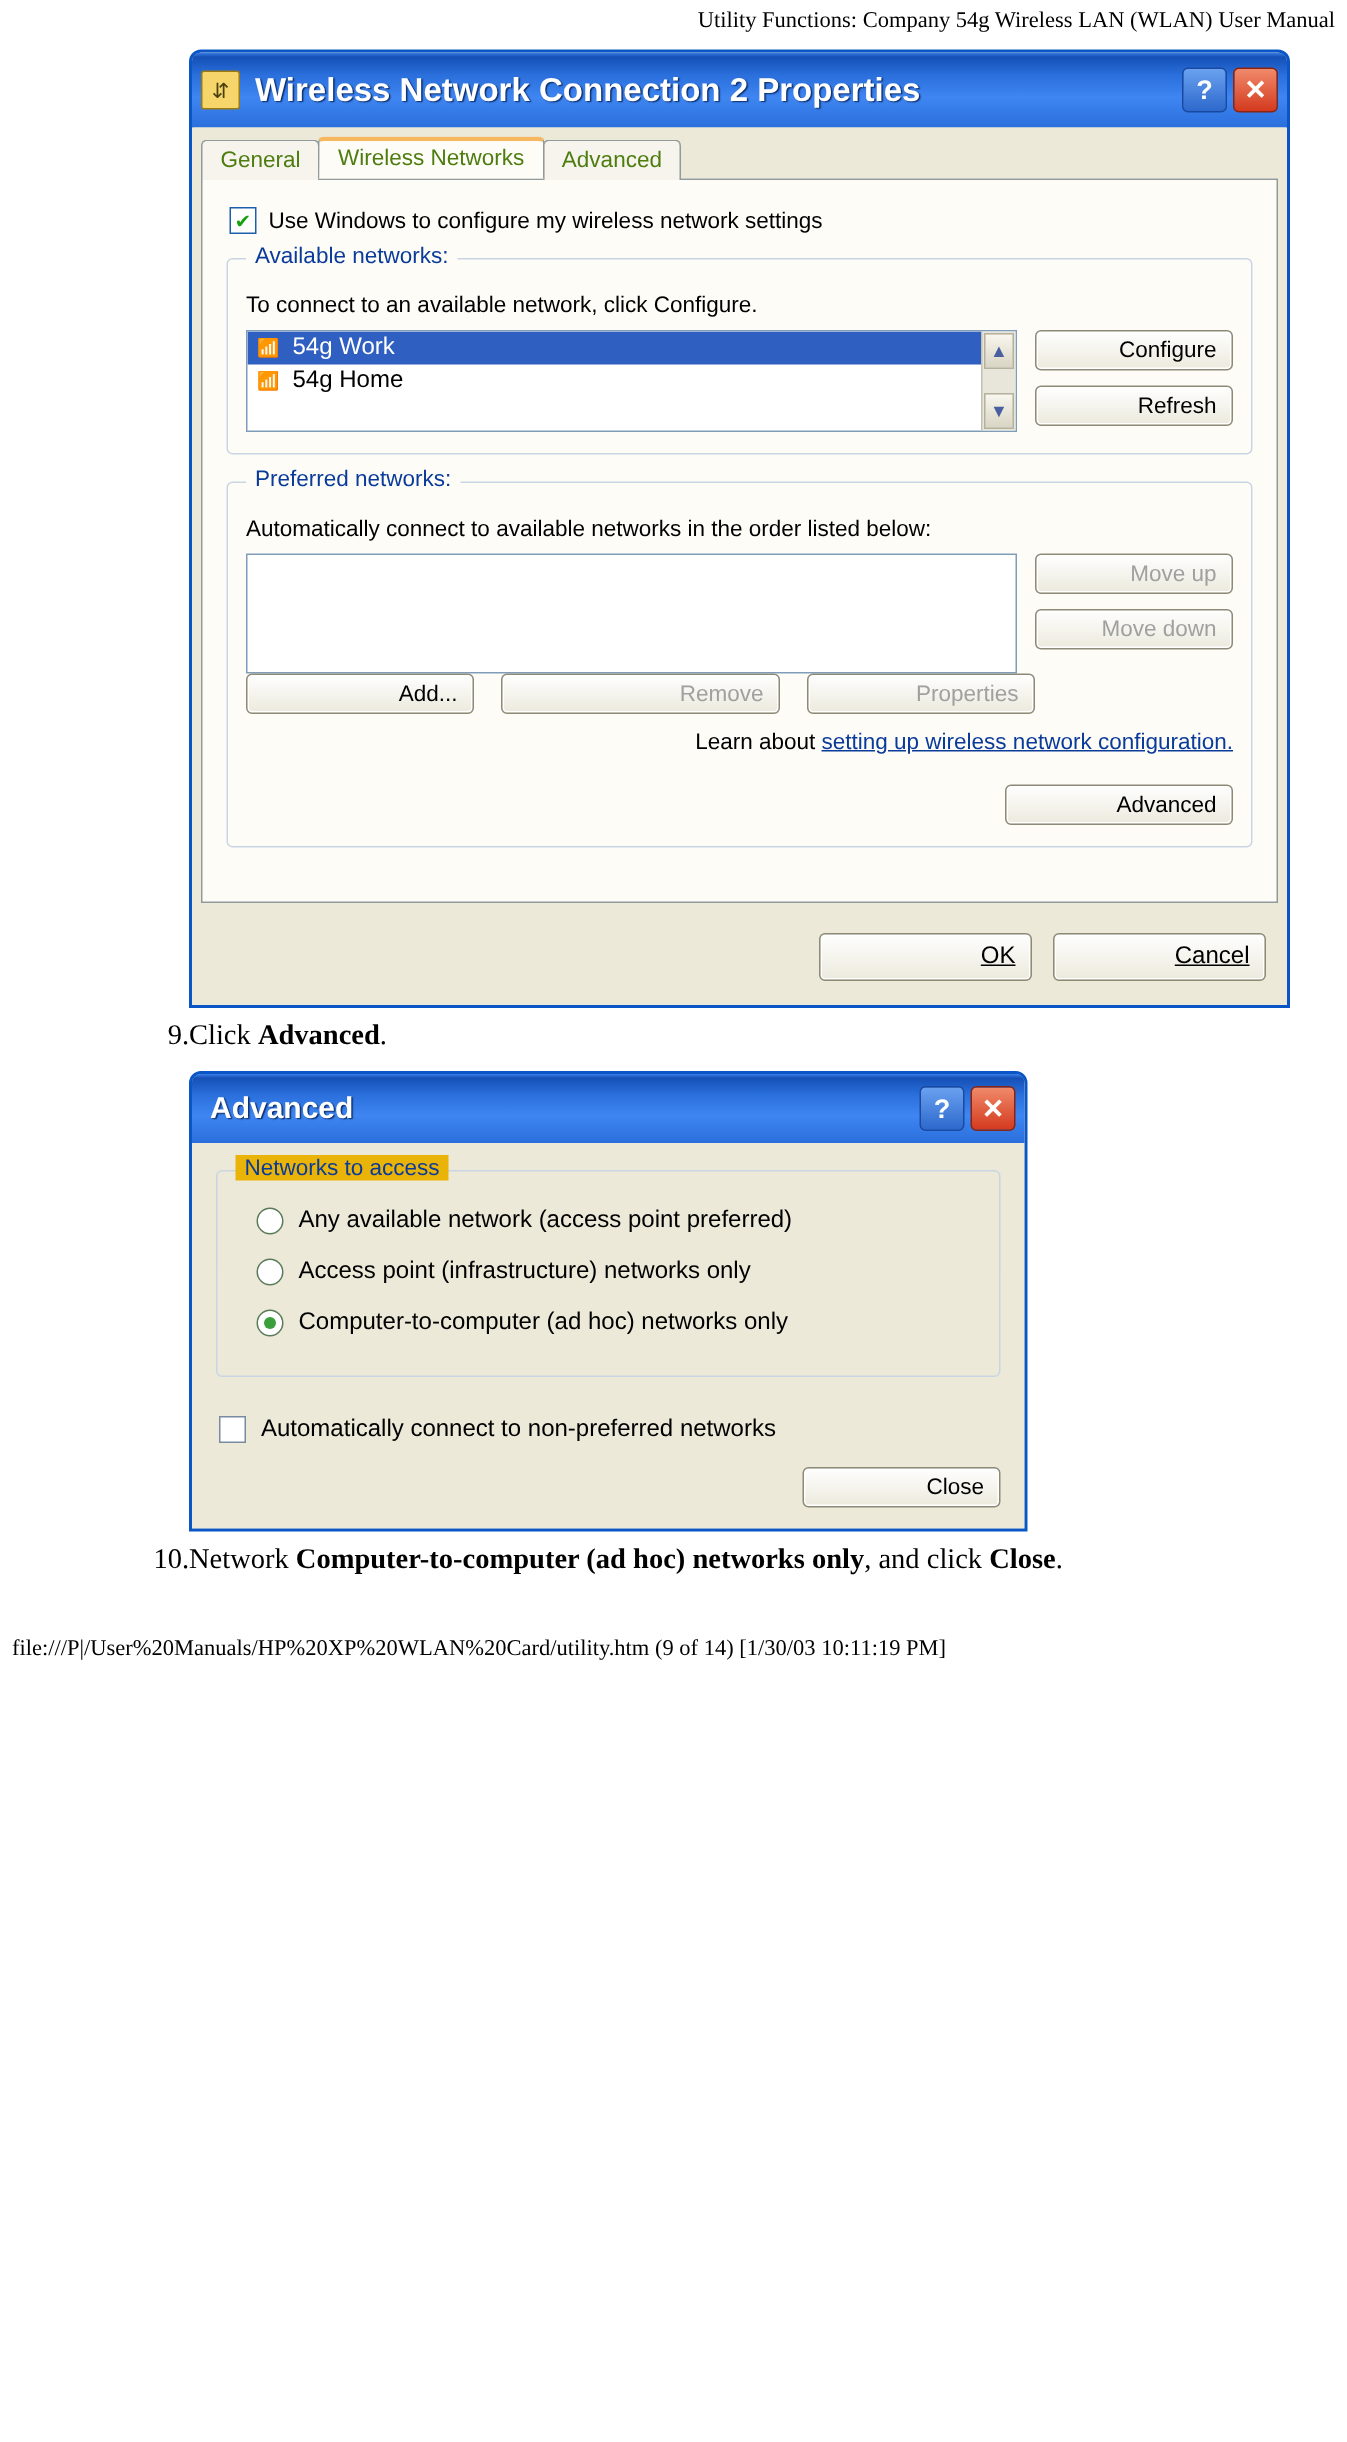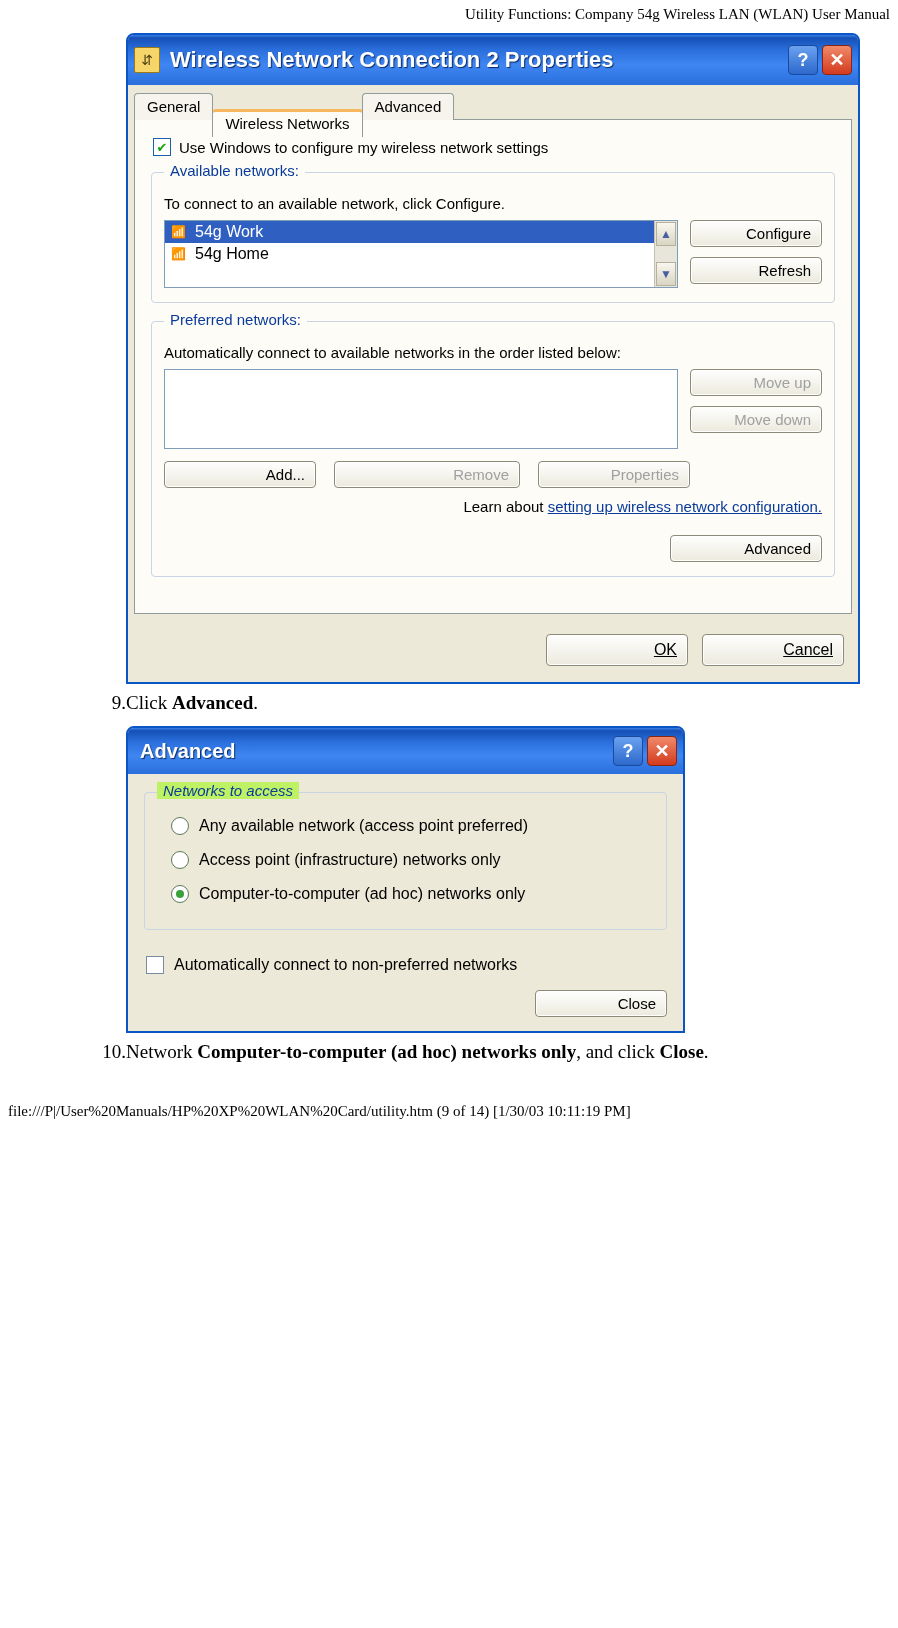--- a/index.html
+++ b/index.html
@@ -77,27 +77,27 @@
   }
   .xp-tab {
     border:1px solid #919b9c;
     border-bottom:none;
     background:#f6f4ec;
     padding:4px 12px 5px 12px;
     font-size:15px;
     border-radius:4px 4px 0 0;
     margin-right:-1px;
     position:relative; top:1px;
-    color:#000000;
+    color:#4d7c0f;
   }
   .xp-tab.active {
     background:#fdfcf7;
     border-top:3px solid #f6b75e;
     padding-top:3px;
-    top:18px;
+    top:0;
     z-index:2;
   }
   .xp-tabpanel {
     border:1px solid #919b9c;
     background:#fdfcf7;
     margin:0 6px 6px 6px;
     padding: 14px 14px 18px 14px;
   }
   
   .xp-check { display:flex; align-items:center; gap:8px; margin:4px 0 16px 4px; }
@@ -256,21 +256,21 @@
         <div class="xp-group">
           <div class="xp-group-legend">Preferred networks:</div>
           <div style="margin-bottom:8px;">Automatically connect to available networks in the order listed below:</div>
           <div class="row">
             <div class="preferred-empty"></div>
             <div class="btn-col">
               <div class="xp-btn disabled">Move up</div>
               <div class="xp-btn disabled">Move down</div>
             </div>
           </div>
-          <div class="row" style="margin-top:12px; gap:18px;">
+          <div class="row" style="gap:18px;">
             <div class="xp-btn" style="min-width:130px;">Add...</div>
             <div class="xp-btn disabled" style="min-width:130px;padding-left:44px;">Remove</div>
             <div class="xp-btn disabled" style="min-width:130px;">Properties</div>
           </div>
 
           <div class="learn">
             <div class="learn-text">
               <span>Learn about </span><span class="link">setting up wireless network configuration.</span>
             </div>
             <div class="xp-btn" style="min-width:130px;">Advanced</div>
@@ -294,21 +294,21 @@
   <div class="xp-window win2">
     <div class="xp-titlebar" style="height:38px;">
       <span class="xp-title" style="font-size:20px; padding-left:6px;">Advanced</span>
       <div class="xp-titlebtns">
         <div class="xp-tbtn xp-help">?</div>
         <div class="xp-tbtn xp-close">✕</div>
       </div>
     </div>
     <div class="xp-body" style="padding:14px 16px 14px 16px;">
       <div class="xp-group" style="background:transparent; margin:4px 0 4px 0; padding:18px 14px 10px 14px;">
-        <div class="xp-group-legend" style="background:#bef264;font-style:italic;">Networks to access</div>
+        <div class="xp-group-legend" style="background:#eab308;">Networks to access</div>
 
         <div class="xp-radio">
           <span class="radio-circle"></span>
           <span>Any available network (access point preferred)</span>
         </div>
         <div class="xp-radio">
           <span class="radio-circle"></span>
           <span>Access point (infrastructure) networks only</span>
         </div>
         <div class="xp-radio">

